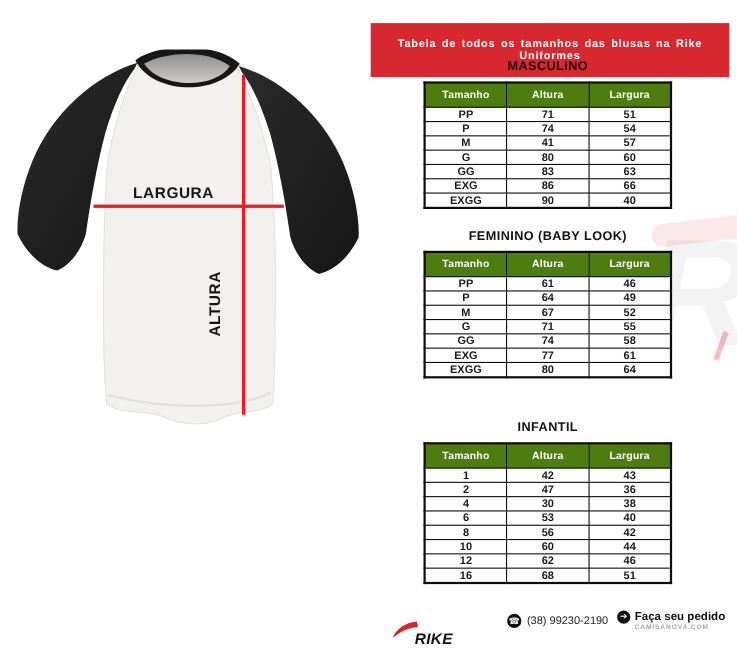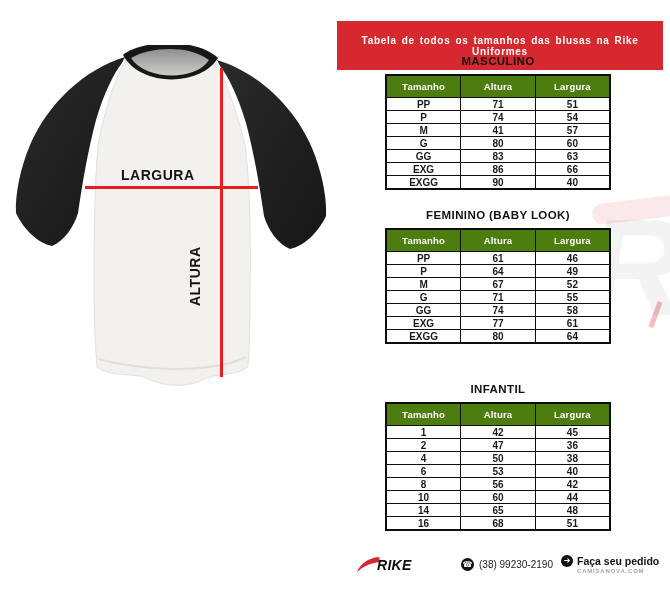--- a/index.html
+++ b/index.html
@@ -70,21 +70,21 @@
   table.size-table td {
     height:12px; font-size:10px; font-weight:700; color:#1a1a1a;
     border:1px solid #0d0d0d; text-align:center; padding:0; background:#fff;
   }
 
   
   .footer { position:absolute; left:0; top:550px; width:670px; height:45px; z-index:2; }
   .brand { position:absolute; left:356px; top:6px; display:flex; align-items:center; }
   .brand-text {
     font-style:italic; font-weight:900; font-size:14px; color:#101010;
-    letter-spacing:0.3px; margin-left:-3px;
+    letter-spacing:0.3px; margin-left:-3px;margin-top:16px;
   }
   .phone { position:absolute; left:461px; top:8px; display:flex; align-items:center; gap:5px; }
   .icon-circle {
     width:13px; height:13px; border-radius:50%; background:#111; color:#fff;
     display:flex; align-items:center; justify-content:center; flex:0 0 auto;
   }
   .icon-circle span { font-size:8px; line-height:1; }
   .phone-num { font-size:10px; font-weight:400; color:#222;text-align:center; }
   .order { position:absolute; left:561px; top:5px; }
   .order-row { display:flex; align-items:center; gap:4px; }
@@ -273,32 +273,32 @@
           <th>Tamanho</th>
           <th>Altura</th>
           <th>Largura</th>
         </tr>
       </thead>
       <tbody>
 
           <tr>
             <td>1</td>
             <td>42</td>
-            <td>45</td>
+            <td>43</td>
           </tr>
 
           <tr>
             <td>2</td>
             <td>47</td>
             <td>36</td>
           </tr>
 
           <tr>
             <td>4</td>
-            <td>50</td>
+            <td>30</td>
             <td>38</td>
           </tr>
 
           <tr>
             <td>6</td>
             <td>53</td>
             <td>40</td>
           </tr>
 
           <tr>
@@ -306,26 +306,26 @@
             <td>56</td>
             <td>42</td>
           </tr>
 
           <tr>
             <td>10</td>
             <td>60</td>
             <td>44</td>
           </tr>
 
-
-          <tr>
-            <td>14</td>
-            <td>65</td>
-            <td>48</td>
-          </tr>
+          <tr>
+            <td>12</td>
+            <td>62</td>
+            <td>46</td>
+          </tr>
+
 
           <tr>
             <td>16</td>
             <td>68</td>
             <td>51</td>
           </tr>
         </tbody>
     </table>
   </div>
 

